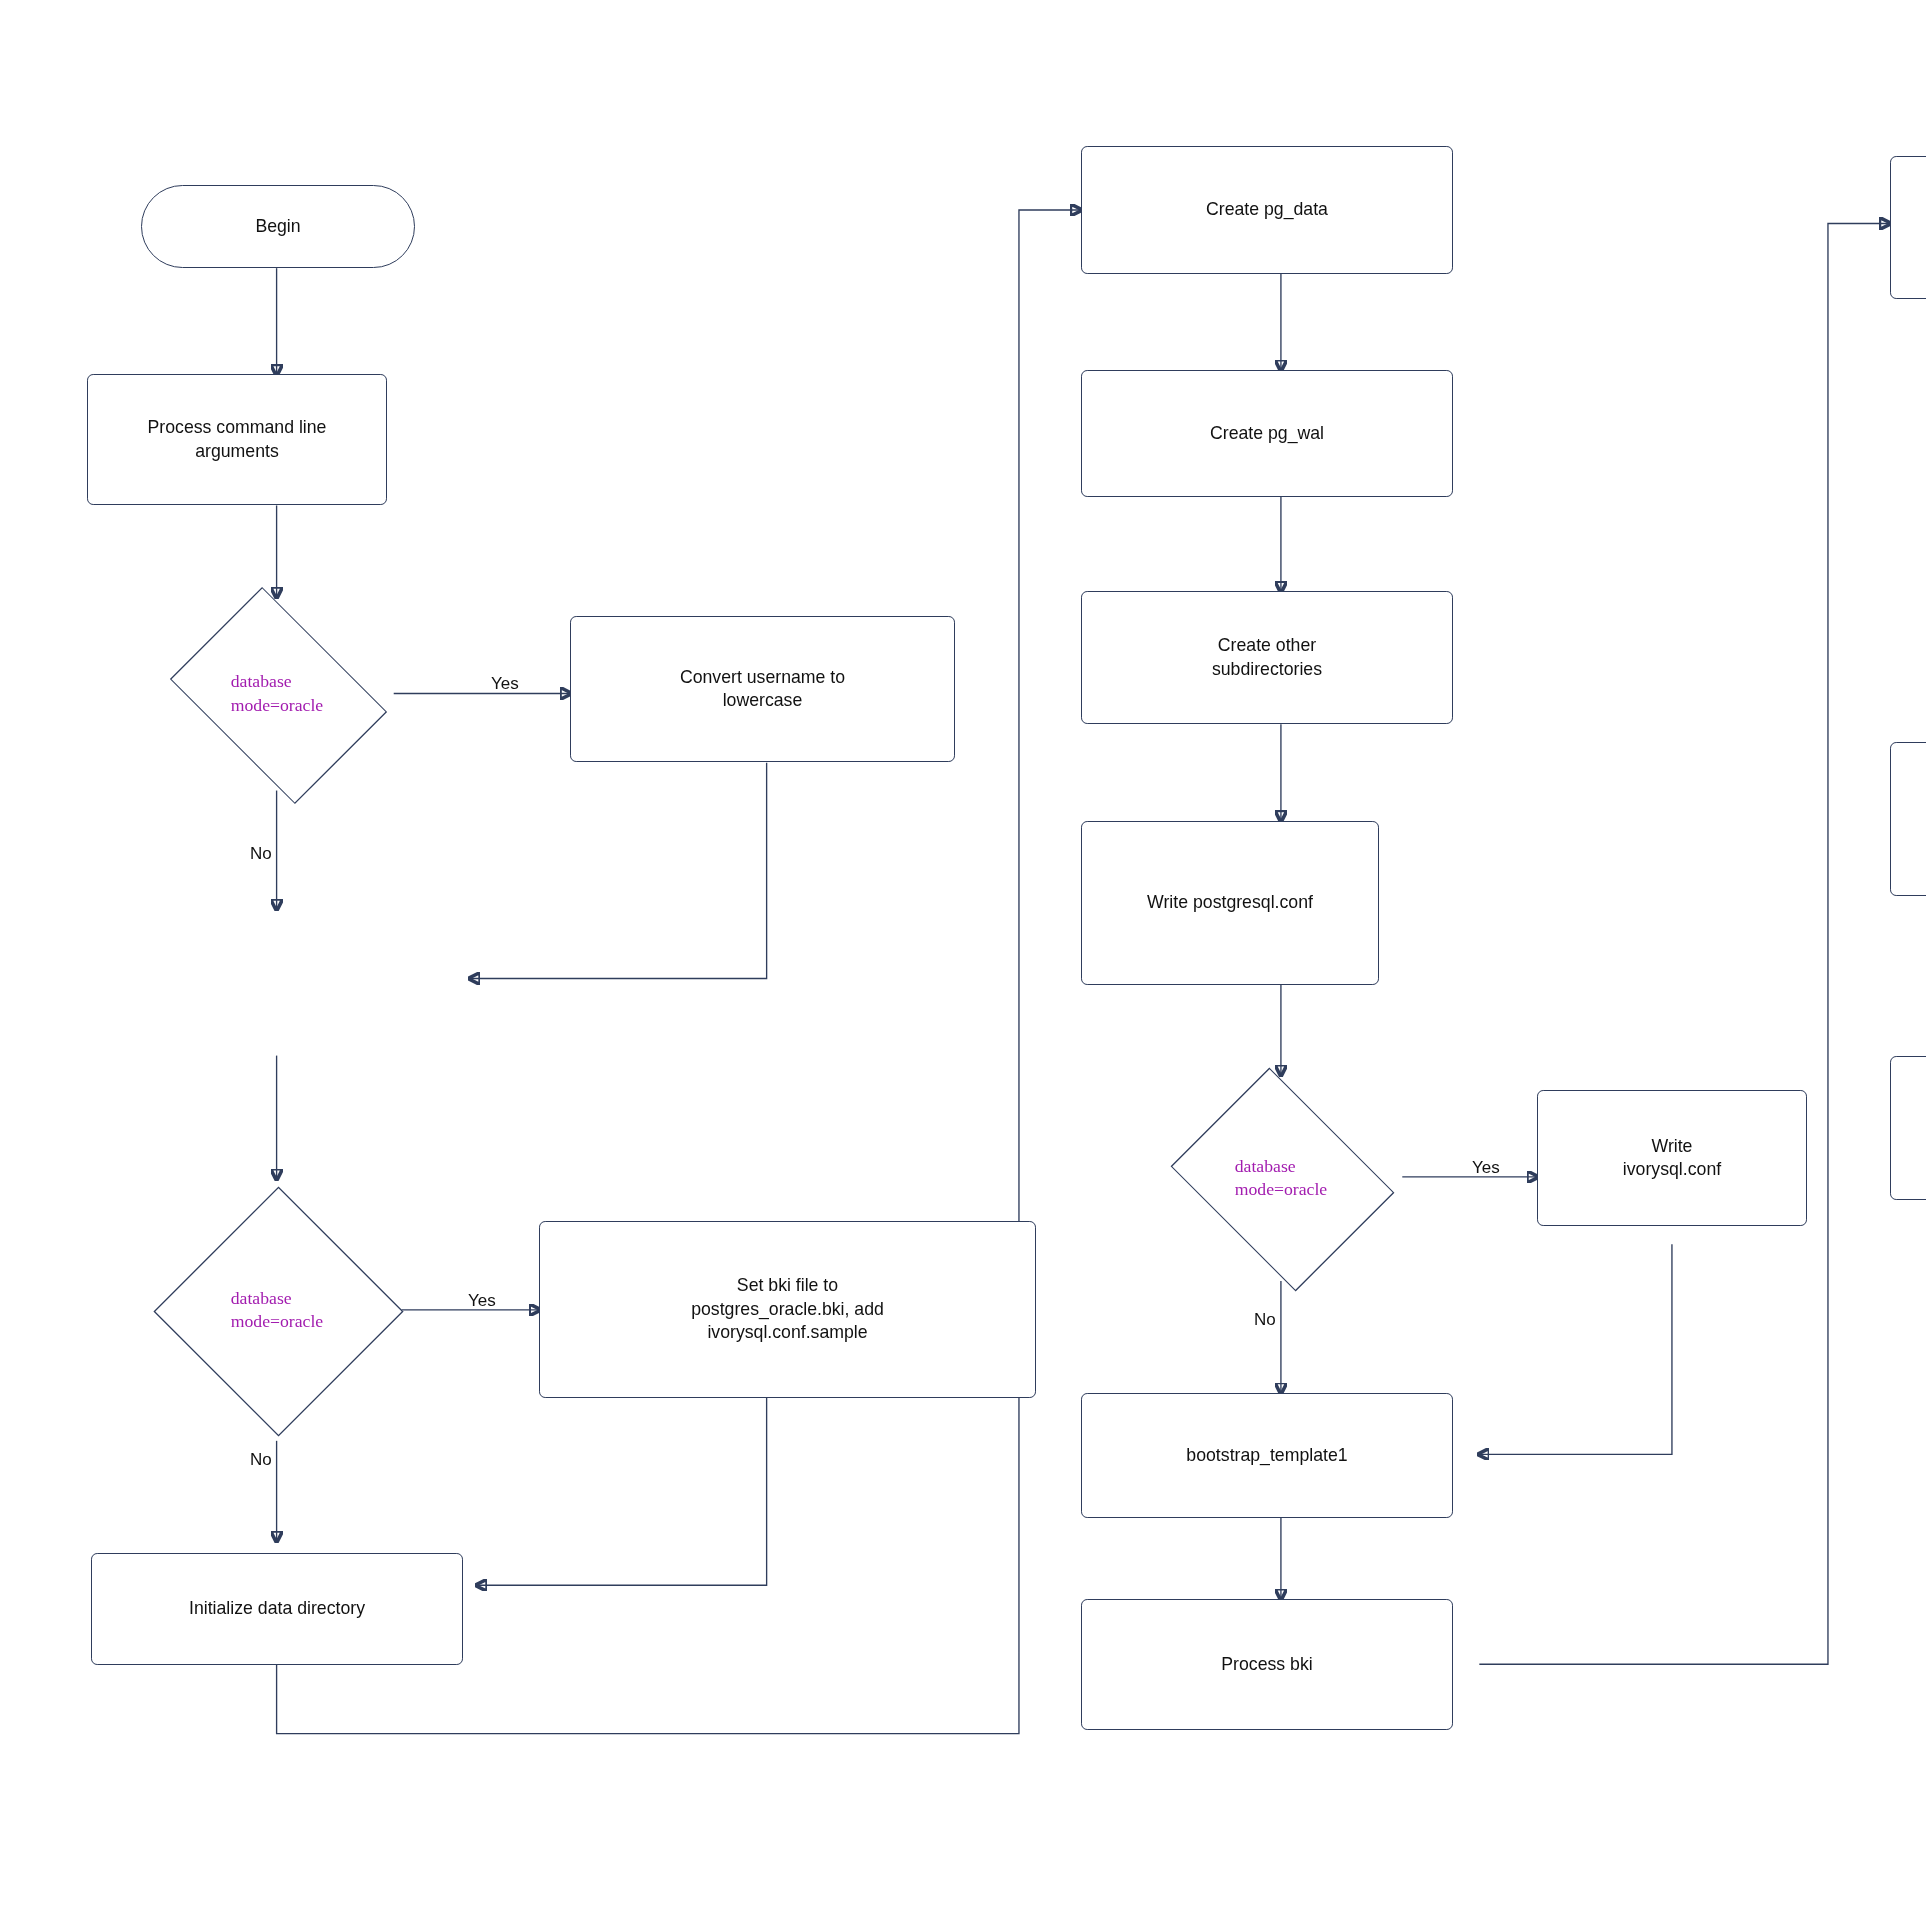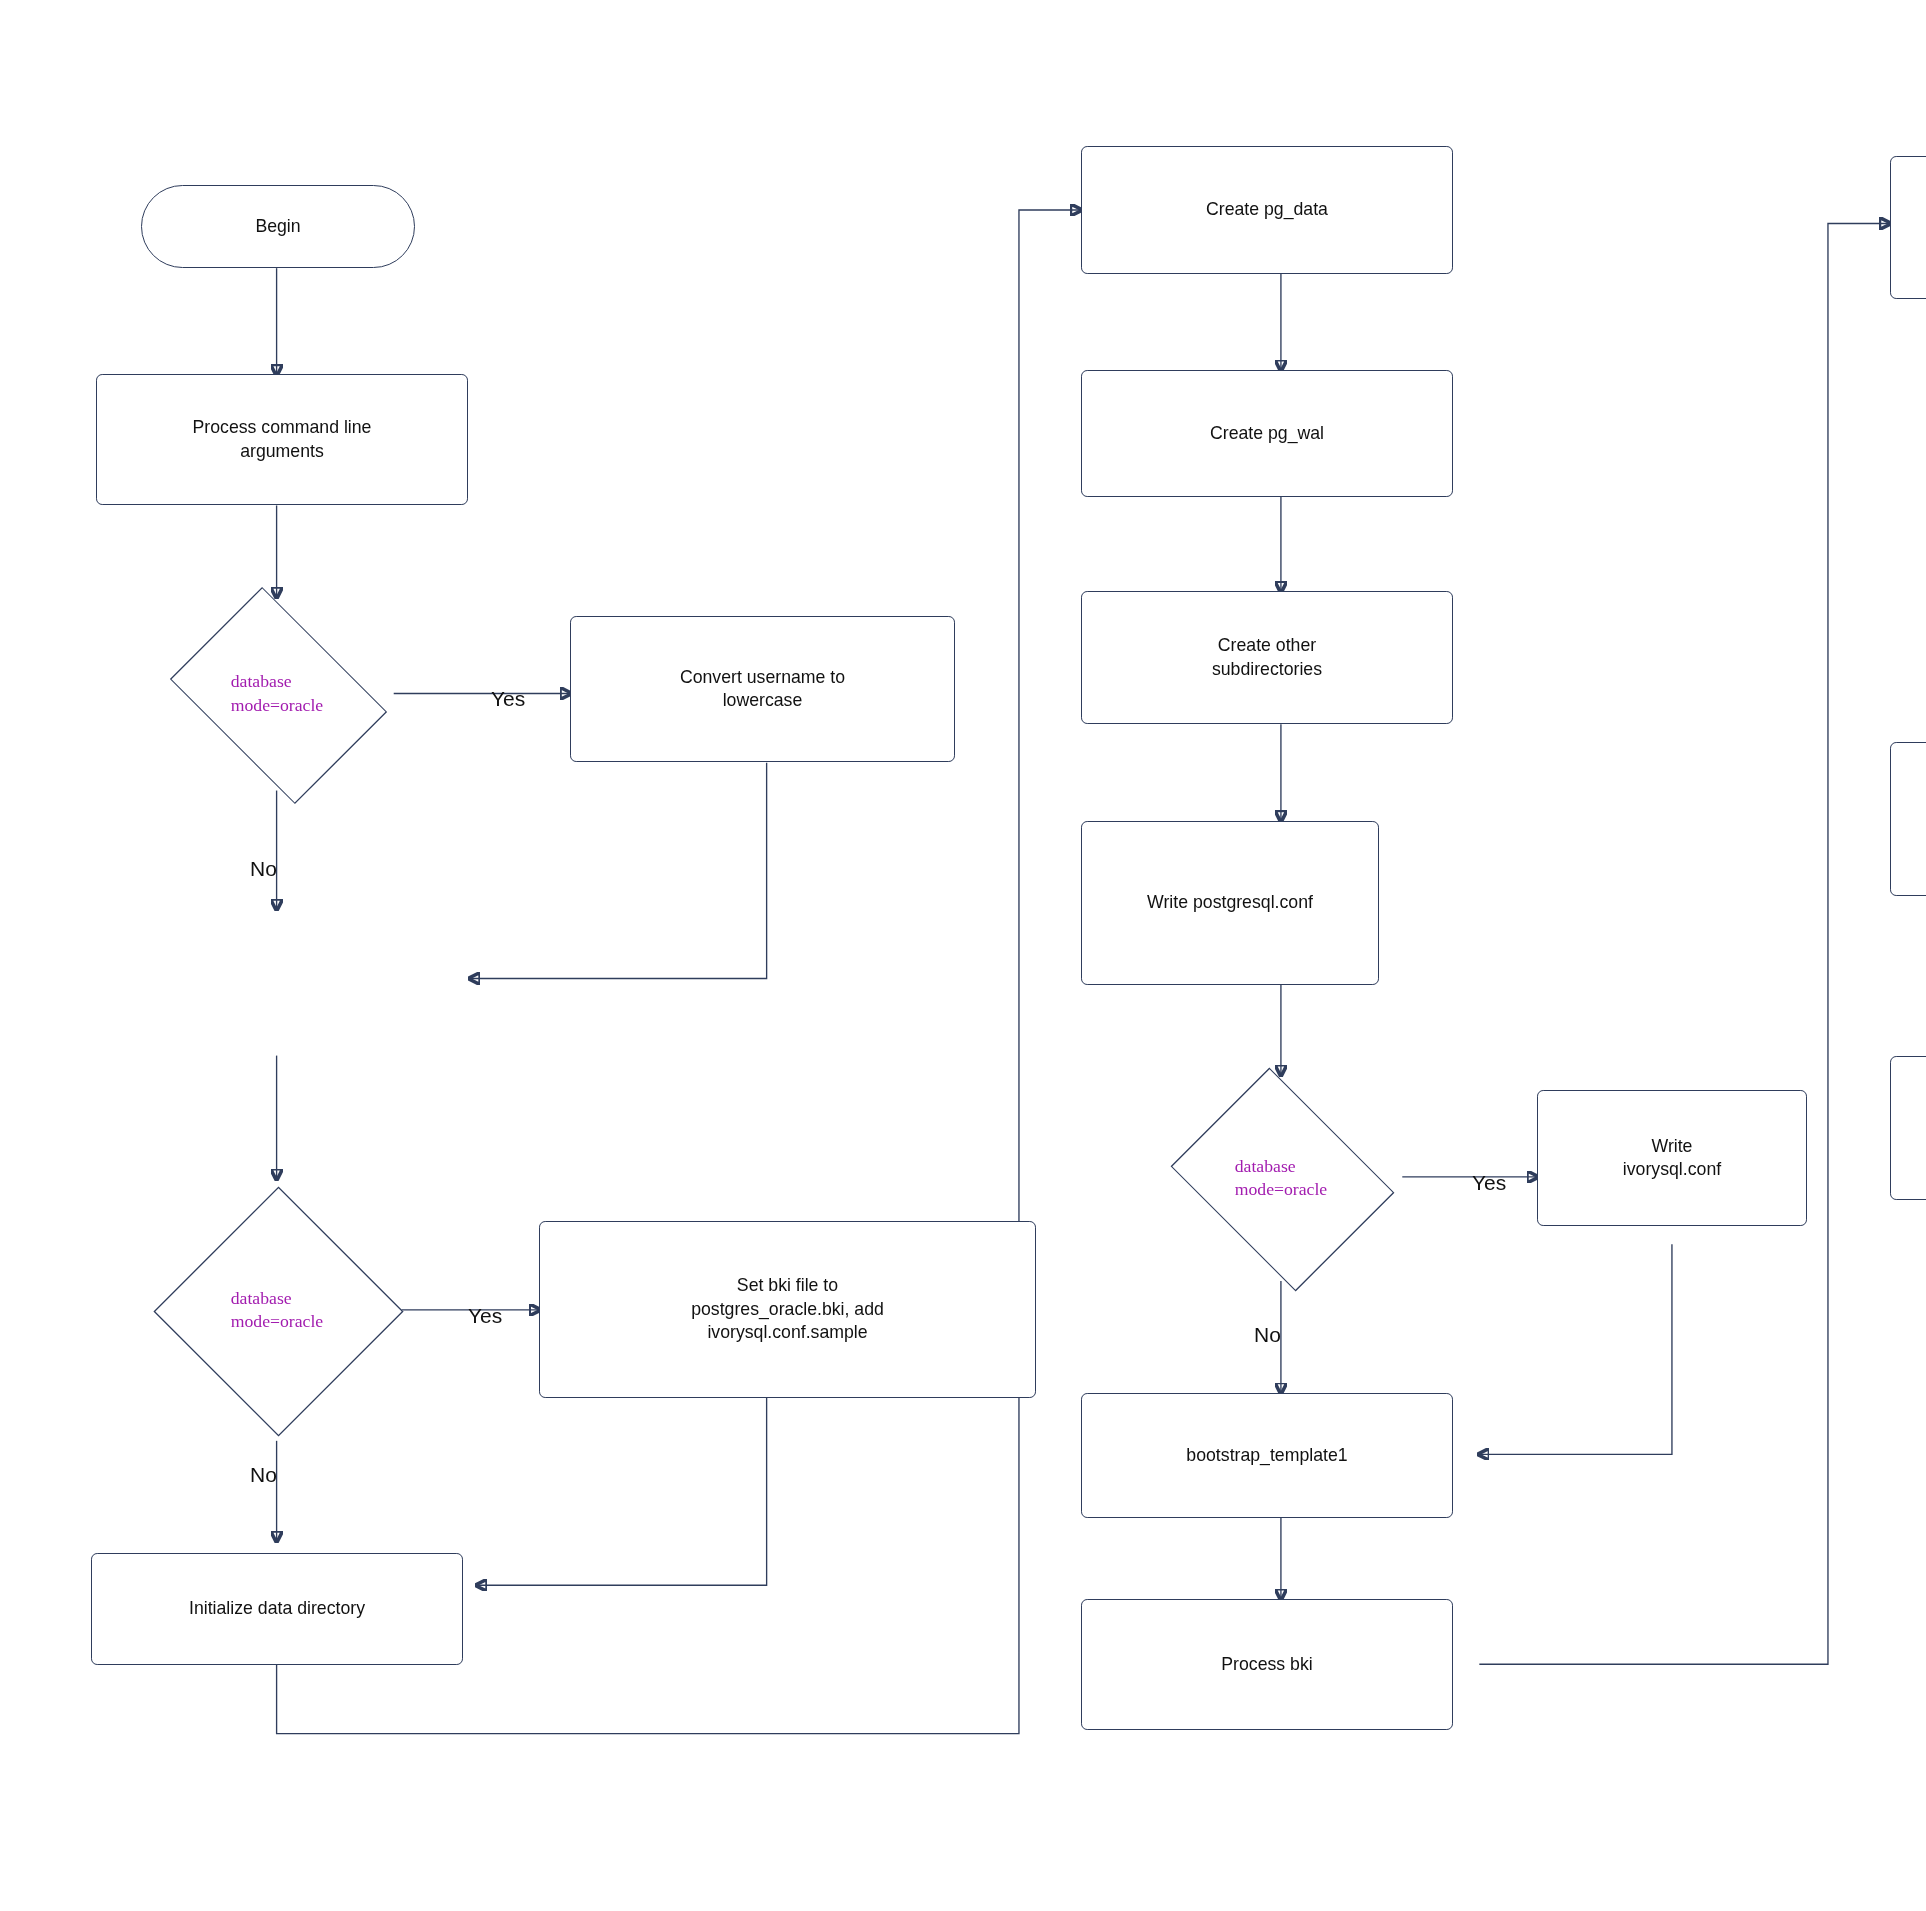--- a/index.html
+++ b/index.html
@@ -64,25 +64,24 @@
     align-items: center;
     justify-content: center;
     font-size: 17.7px;
     line-height: 1.32;
     color: #a21caf;
     white-space: pre-line;
     font-family: Liberation Serif, serif;
   }
   .edge-label {
     position: absolute;
-    font-size: 21px;
+    font-size: 17px;
     color: #111111;
     background: transparent;
     white-space: nowrap;
-    margin-top: 13px;
   }
   svg.links {
     position: absolute;
     left: 0;
     top: 0;
     width: 2704px;
     height: 1912px;
     pointer-events: none;
   }
   svg.links path, svg.links line {
@@ -129,21 +128,21 @@
     <line x1="5385" y1="1590" x2="5385" y2="1925" marker-end="url(#arrow)"></line>
     <path d="M 6570 1555 L 6570 2095 L 5885 2095" marker-end="url(#arrow)"></path>
     <line x1="5385" y1="2325" x2="5385" y2="2740" marker-end="url(#arrow)"></line>
     <line x1="5385" y1="3115" x2="5385" y2="3305" marker-end="url(#arrow)"></line>
   </svg>
 
   <div class="node stadium" style="left:141px; top:185px; width:274px; height:83px;">
     <span class="label">Begin</span>
   </div>
 
-  <div class="node rect" style="left:96px; top:374px; width:372px; height:131px;">
+  <div class="node rect" style="left:87px; top:374px; width:300px; height:131px;">
     <span class="label">Process command line
 arguments</span>
   </div>
 
   <div class="diamond" style="left:98px; top:597px; width:358px; height:193px;">
     <div class="shape" style="width:131px; height:131px; margin-left:-65px; margin-top:-65px; transform:rotate(45deg) scale(1.33,0.98);"></div>
     <div class="dlabel">database
 mode=oracle</div>
   </div>
 

